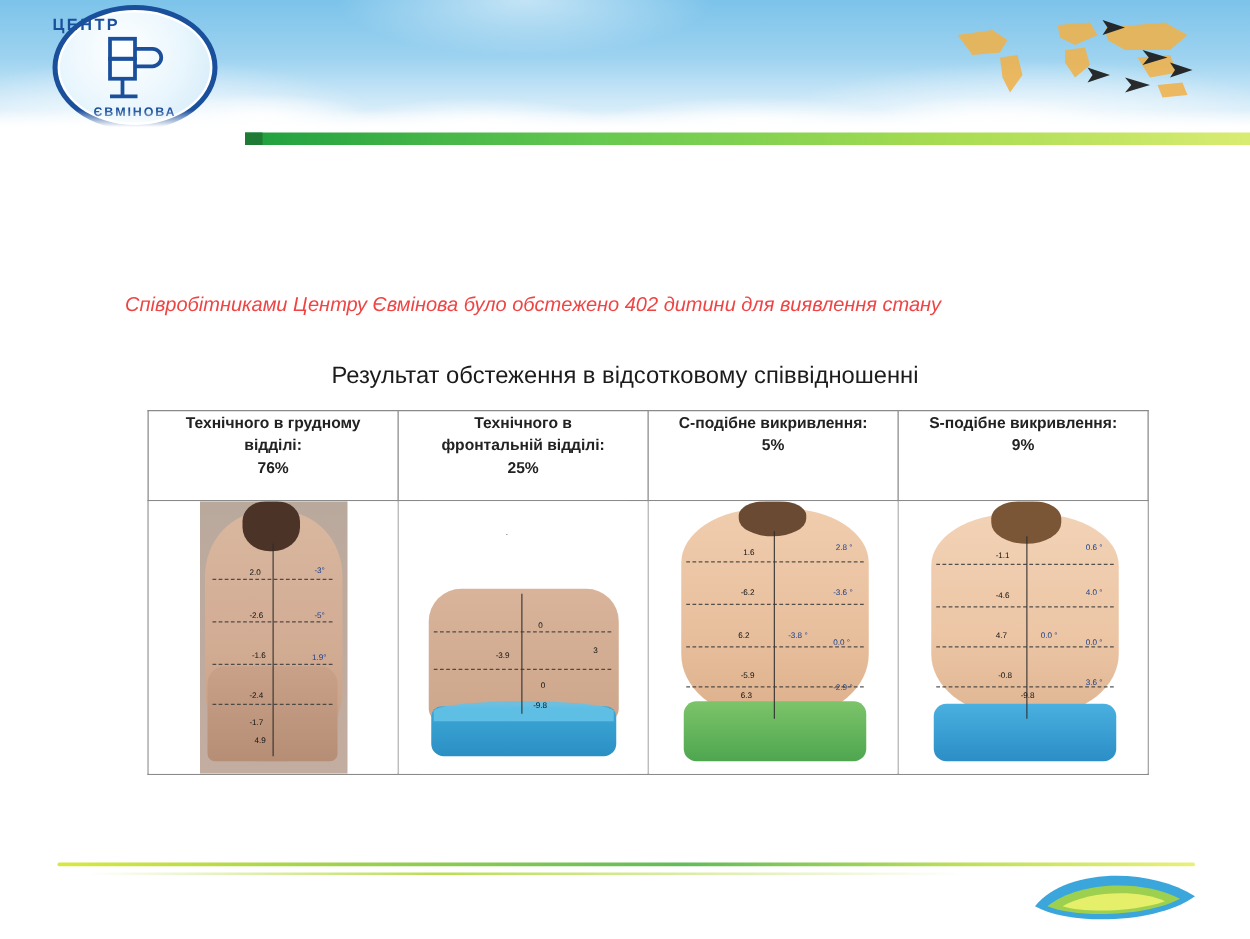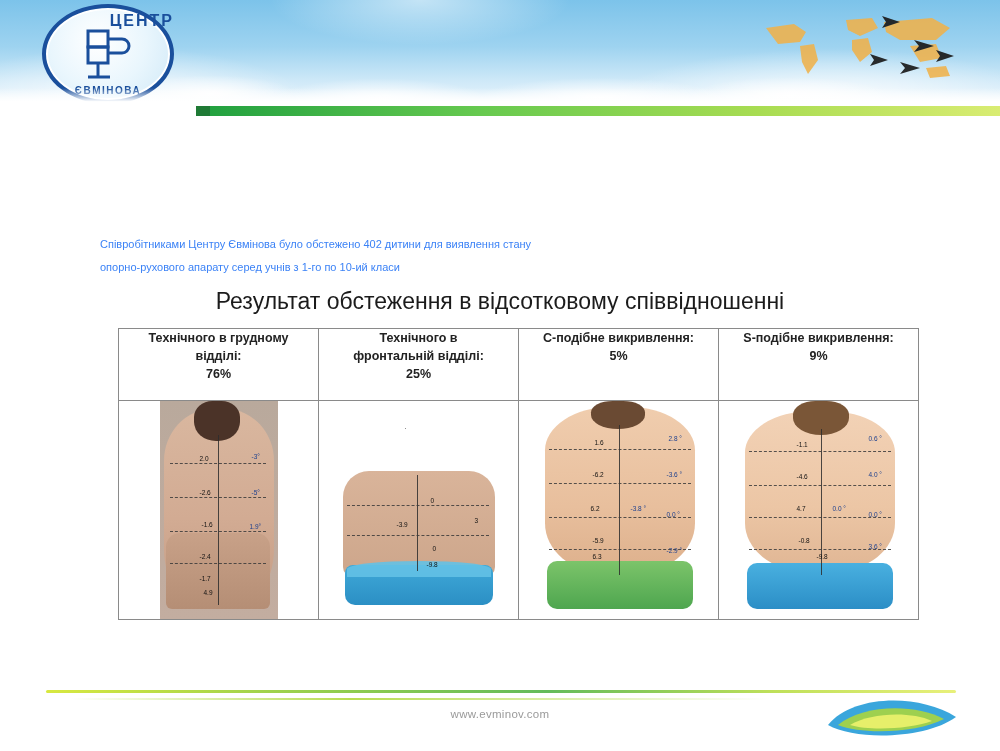--- a/index.html
+++ b/index.html
@@ -59,22 +59,22 @@
     width: 132px; height: 100px;
     border-radius: 50%;
     background: radial-gradient(circle at 42% 36%, #ffffff 0%, #e9f6fd 52%, #cfe8f7 100%);
     border: 4px solid #1a4f9c;
     box-shadow: 0 0 0 2px #ffffff inset;
   }
   .logo-top-text {
     position: absolute;
     left: 0; top: 8px;
     width: 132px;
-    text-align: right;
-    font-size: 16px;
+    text-align: left;
+    font-size: 13px;
     letter-spacing: 2px;
     color: #1a4f9c;
     font-weight: bold;
   }
   .logo-bottom-text {
     position: absolute;
     left: 0; bottom: 8px;
     width: 132px;
     text-align: center;
     font-size: 10px;
@@ -120,33 +120,34 @@
     font-size: 20.5px;
     font-weight: bold;
     line-height: 29px;
   }
 
   .intro {
     position: absolute;
     left: 100px; top: 233px;
     width: 800px;
     text-align: justify;
-    color: #3b82f6;
-    font-size: 11px;
+    color: #ef4444;
+    font-size: 16px;
     line-height: 23px;
+    font-style: italic;
   }
   .intro .line2 { display:block; text-align: left; }
 
   .subtitle {
     position: absolute;
     left: 120px; top: 288px;
     width: 760px;
     text-align: center;
     color: #1b1b1b;
-    font-size: 23px;
+    font-size: 19px;
     line-height: 26px;
   }
 
   
   .tbl {
     position: absolute;
     left: 118px; top: 328px;
     width: 800px;
   }
   .tbl-caption {
@@ -312,21 +313,20 @@
 
     <div class="header-bottom-edge"></div>
   </div>
 
   <div class="title-bar"></div>
   <div class="title-bar-left"></div>
 
 
   <div class="intro">
     <span>Співробітниками Центру Євмінова було обстежено 402 дитини для виявлення стану</span>
-    <span class="line2">опорно-рухового апарату серед учнів з 1-го по 10-ий класи</span>
   </div>
 
   <div class="subtitle">Результат обстеження в відсотковому співвідношенні</div>
 
   <div class="tbl">
     <table class="grid">
       <colgroup>
         <col style="width:200px">
           <col style="width:200px">
           <col style="width:200px">
@@ -447,21 +447,20 @@
             </div>
           </div>
         </td>
       </tr>
     </tbody>
       </table>
   </div>
 
   <div class="footer-rule"></div>
   <div class="footer-rule2"></div>
-  <div class="footer-url">www.evminov.com</div>
   <div class="footer-logo">
     <svg width="140" height="52" viewBox="0 0 140 52">
       <path d="M6 34 C30 4 96 2 134 26 C104 48 34 50 6 34 Z" fill="#3aa6dc"></path>
       <path d="M16 34 C40 14 92 12 122 28 C96 42 40 44 16 34 Z" fill="#9ed04f"></path>
       <path d="M28 34 C48 22 88 20 110 30 C88 38 48 40 28 34 Z" fill="#e6ef6a"></path>
     </svg>
   </div>
   <div class="page-num">4</div>
 
 </div>

